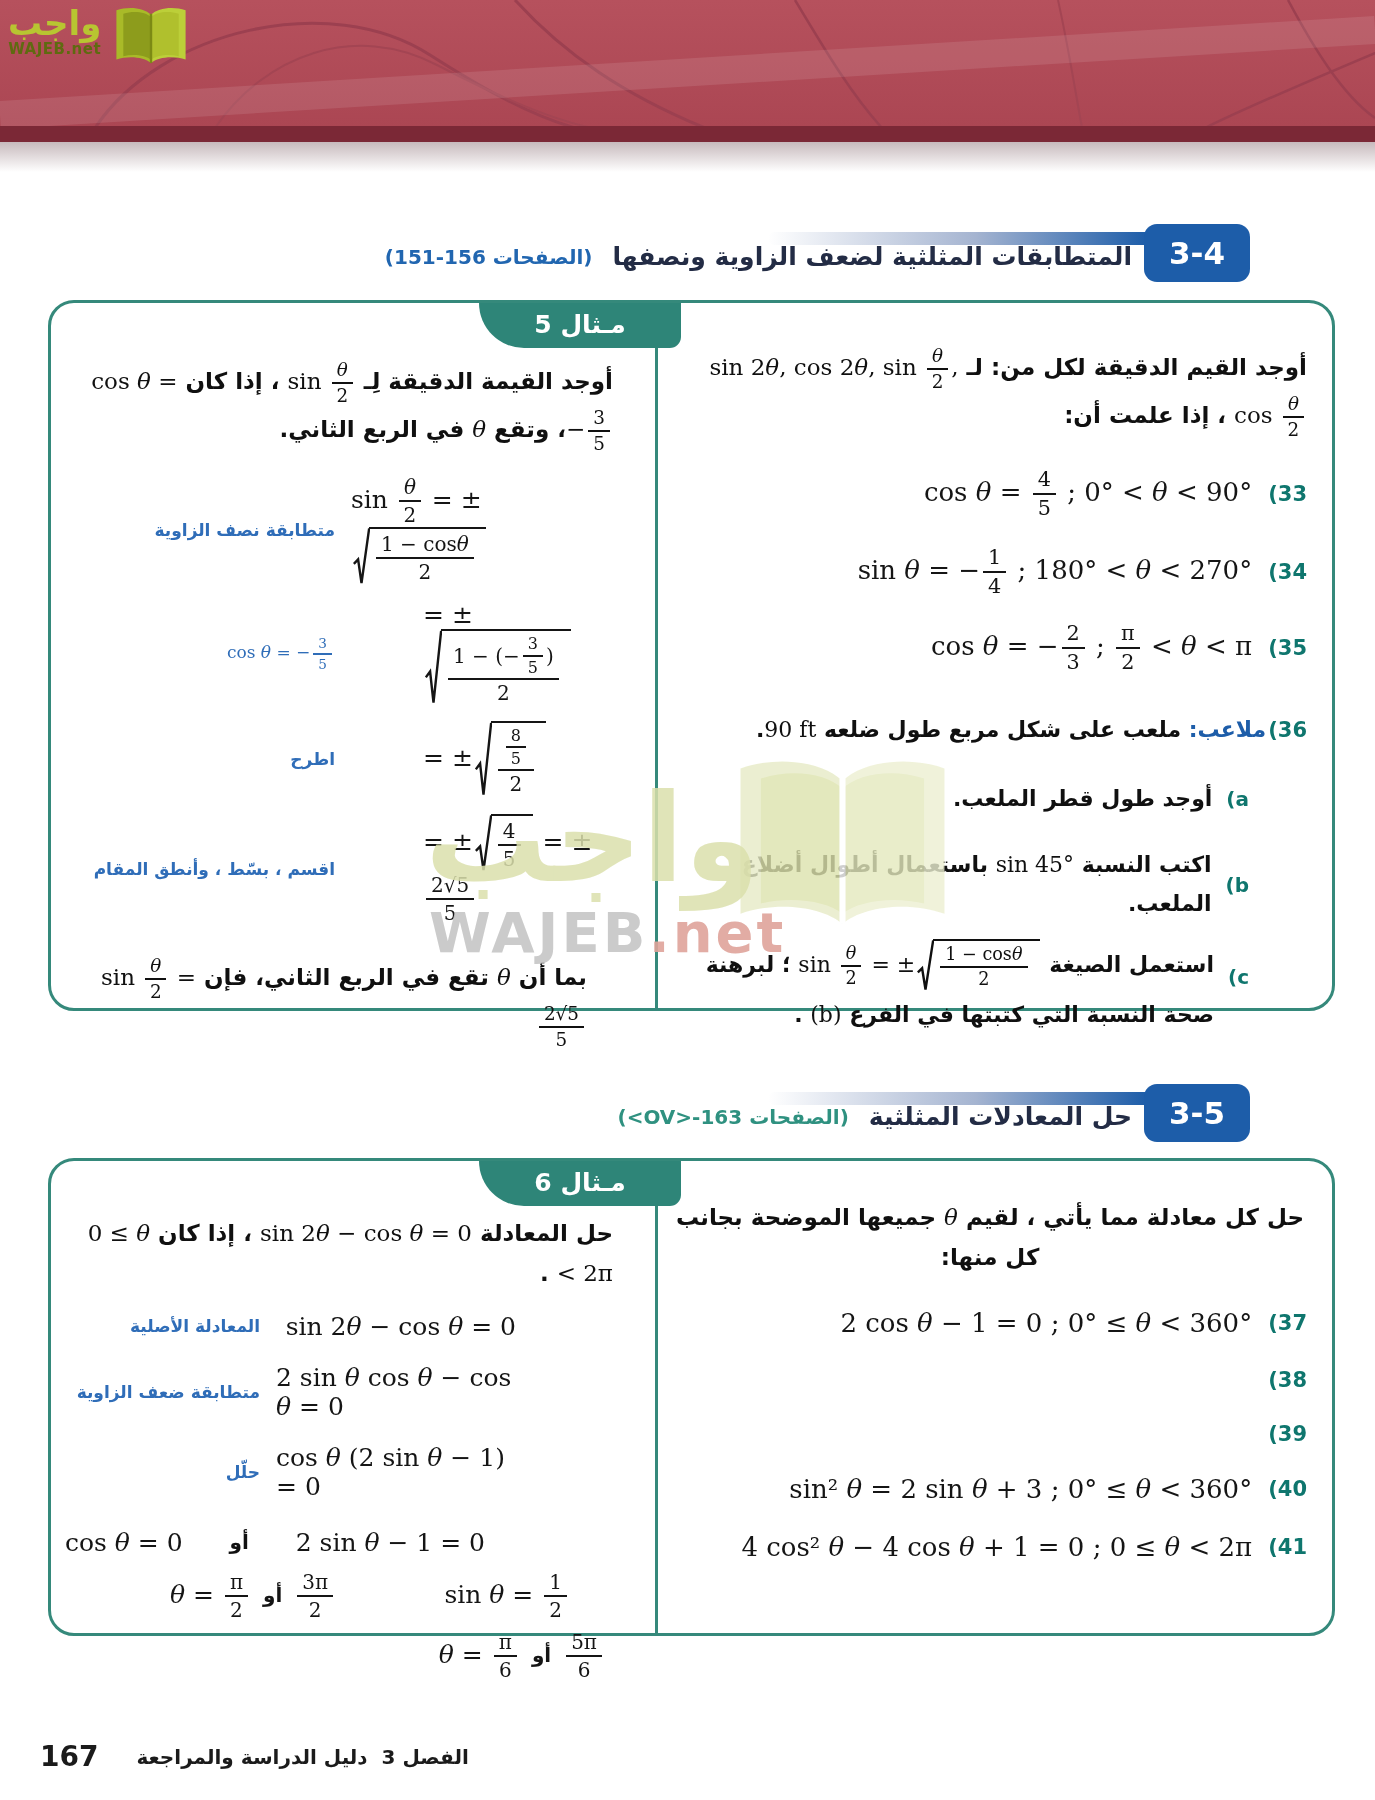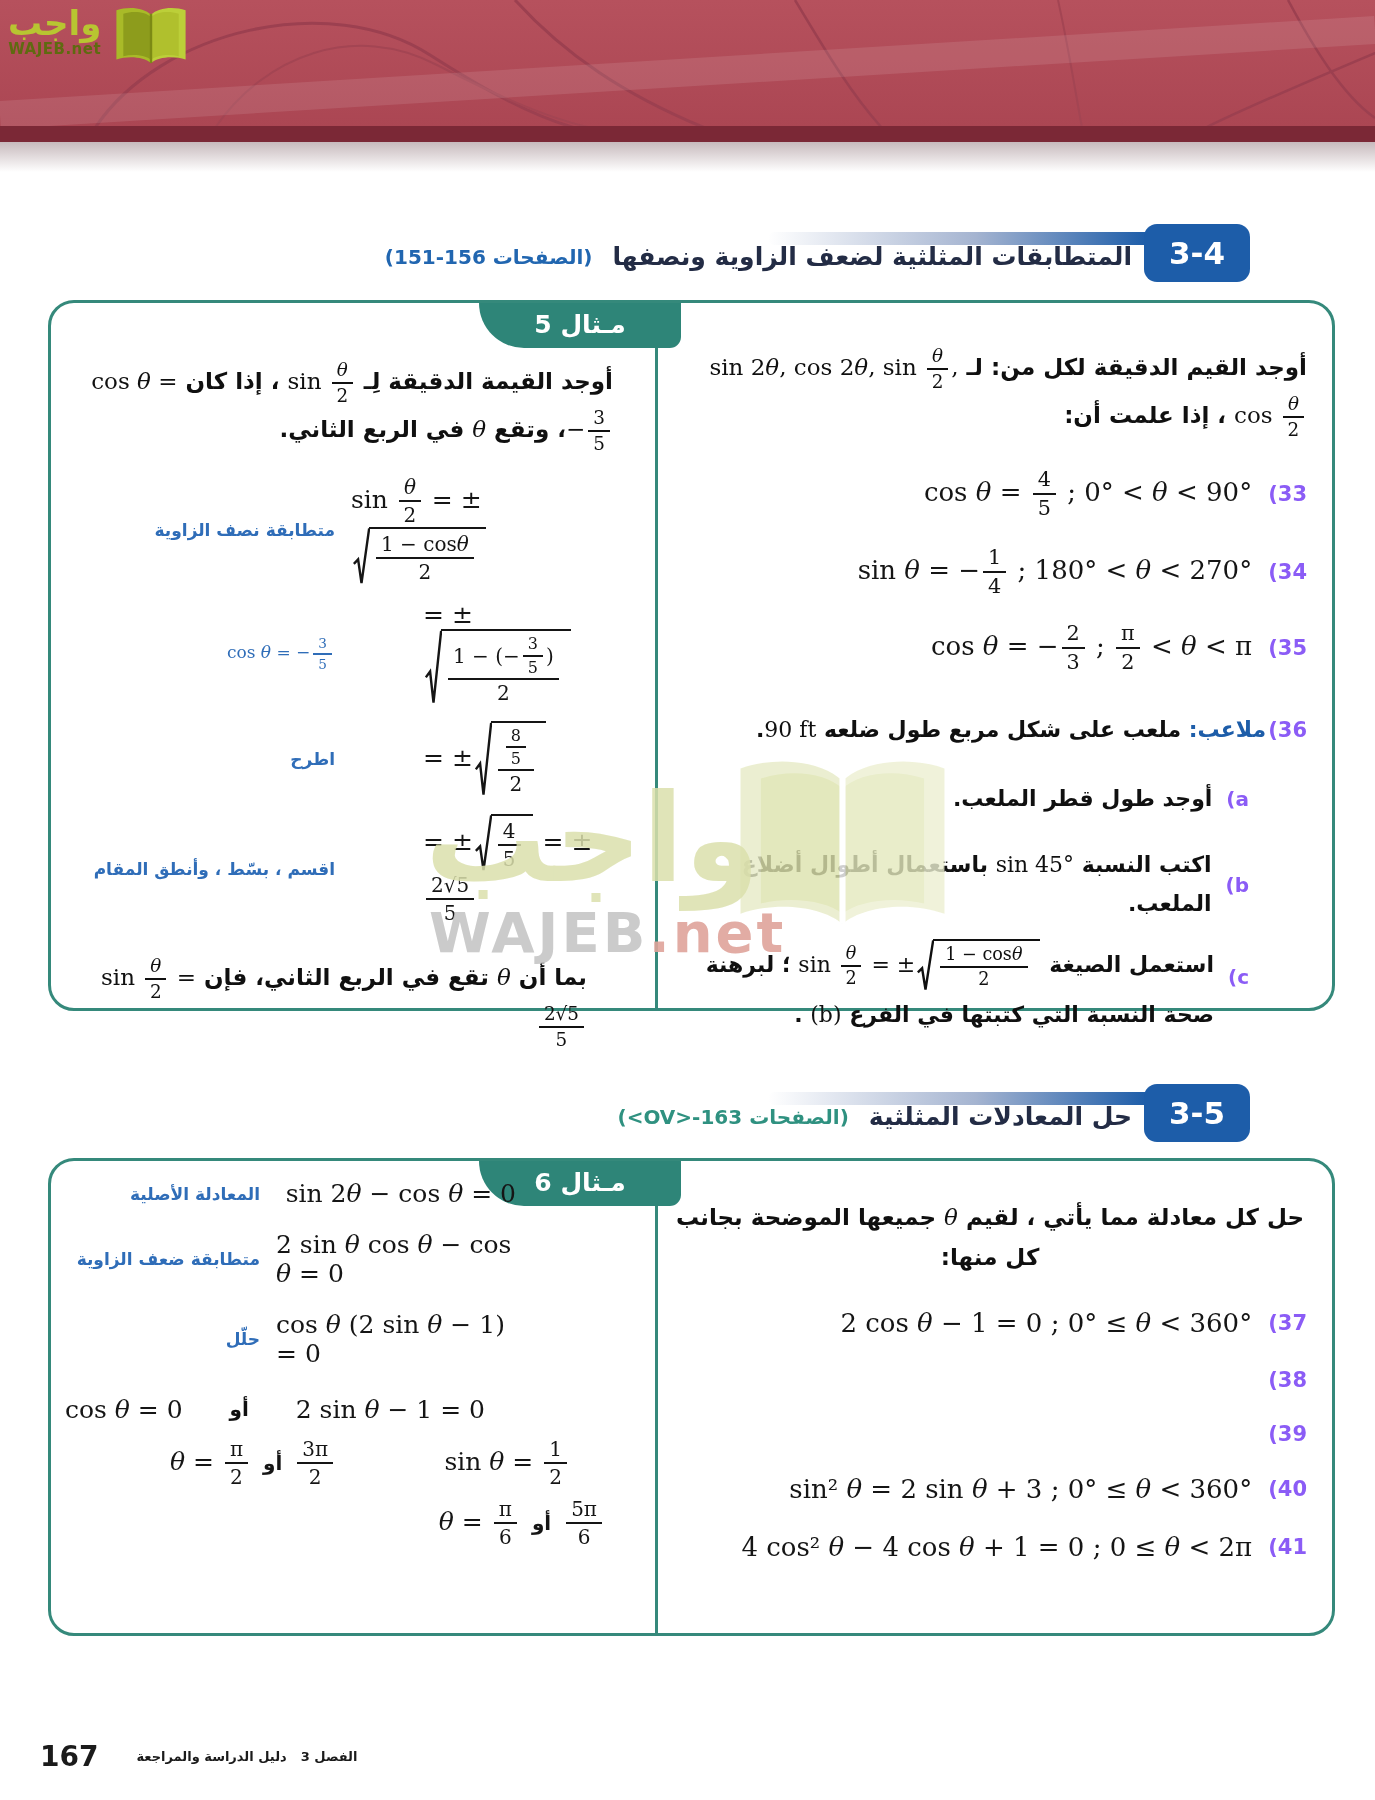--- a/index.html
+++ b/index.html
@@ -67,21 +67,21 @@
   .frac .den{padding-top:1px;line-height:1.2;display:inline-flex;align-items:center;}
 
   
   .sqrt{display:inline-flex;position:relative;padding-left:16px;vertical-align:middle;margin:0 2px;}
   .radsvg{position:absolute;left:0;top:0;height:100%;width:17px;}
   .sqrt > .bar{border-top:2.3px solid currentColor;padding:3px 9px 2px 4px;
         display:inline-flex;align-items:center;white-space:nowrap;}
 
   
   .prob{display:flex;direction:rtl;align-items:center;}
-  .pnum{font-size:21px;font-weight:bold;color:#8b5cf6;direction:ltr;unicode-bidi:isolate;}
+  .pnum{font-size:21px;font-weight:bold;color:#0f766e;direction:ltr;unicode-bidi:isolate;}
   .prob .eq{margin-right:16px;font-size:26px;}
   .sub{margin-right:58px;}
   .sub .pnum{font-size:20px;}
   .sub .artext{margin-right:14px;font-size:22px;}
   .blue-label{color:#1d5da9;}
 
   
   .eqwrap{flex:0 0 240px;display:flex;justify-content:flex-end;margin-left:16px;}
   .note2{flex:0 0 195px;text-align:right;direction:rtl;color:#2f6db8;font-size:17px;font-weight:bold;}
   .srow{display:flex;align-items:center;}
@@ -90,21 +90,21 @@
   .watermark{position:absolute;left:425px;top:760px;width:630px;height:260px;z-index:6;pointer-events:none;}
   .wm-ar{position:absolute;left:0;top:18px;font-size:122px;font-weight:bold;color:#dbe0ac;opacity:.85;line-height:1;}
   .wm-en{position:absolute;left:4px;top:140px;font-size:56px;font-weight:bold;letter-spacing:3px;
          color:#c6c6c6;opacity:.9;}
   .wm-en .tld{color:#dfa49b;}
   .wm-book{position:absolute;left:290px;top:-15px;width:255px;height:210px;opacity:.8;}
 
   
   .footer{position:absolute;left:40px;top:1740px;display:flex;align-items:center;}
   .fpage{font-size:28px;font-weight:bold;color:#1b1b1b;}
-  .fchap{font-size:13px;font-weight:bold;color:#1b1b1b;direction:rtl;margin-left:38px;}
+  .fchap{font-size:20px;font-weight:bold;color:#1b1b1b;direction:rtl;margin-left:38px;}
   .fchap .sep{display:inline-block;width:14px;}
 </style>
 </head>
 <body>
 
 <div class="page">
 
   <div class="banner">
     <svg width="1375" height="128" viewBox="0 0 1375 128" preserveAspectRatio="none">
       <path d="M95,128 C160,30 330,-10 430,55 C485,90 530,115 575,128" fill="none" stroke="#9c4050" stroke-width="3"></path>
@@ -331,20 +331,21 @@
       <span class="sec-title">حل المعادلات المثلثية</span>
       <span class="pagerange pr2"><span>(</span><span>&lt;OV&gt;</span><span> - </span><span>163</span>&nbsp;<span>الصفحات</span><span>)</span></span>
     </div>
   </div>
 
   <div class="exbox" style="top:1158px;height:472px;">
     <div class="divider"></div>
     <div class="extab">مـثال 6</div>
 
     <div class="excol">
+      <div class="artext" style="margin-top:52px;">حل المعادلة <span class="m" dir="ltr">sin 2<i class="v">θ</i> − cos <i class="v">θ</i> = 0</span> ، إذا كان <span class="m" dir="ltr">0 ≤ <i class="v">θ</i> &lt; 2π</span> .</div>
 
       <div class="ex-row" style="margin-top:18px;">
         <span class="note2">المعادلة الأصلية</span>
         <span class="eqwrap">
             <span class="eq">sin 2<i class="v">θ</i> − cos <i class="v">θ</i> = 0</span>
           </span>
       </div>
       <div class="ex-row" style="margin-top:22px;">
         <span class="note2">متطابقة ضعف الزاوية</span>
         <span class="eqwrap">

